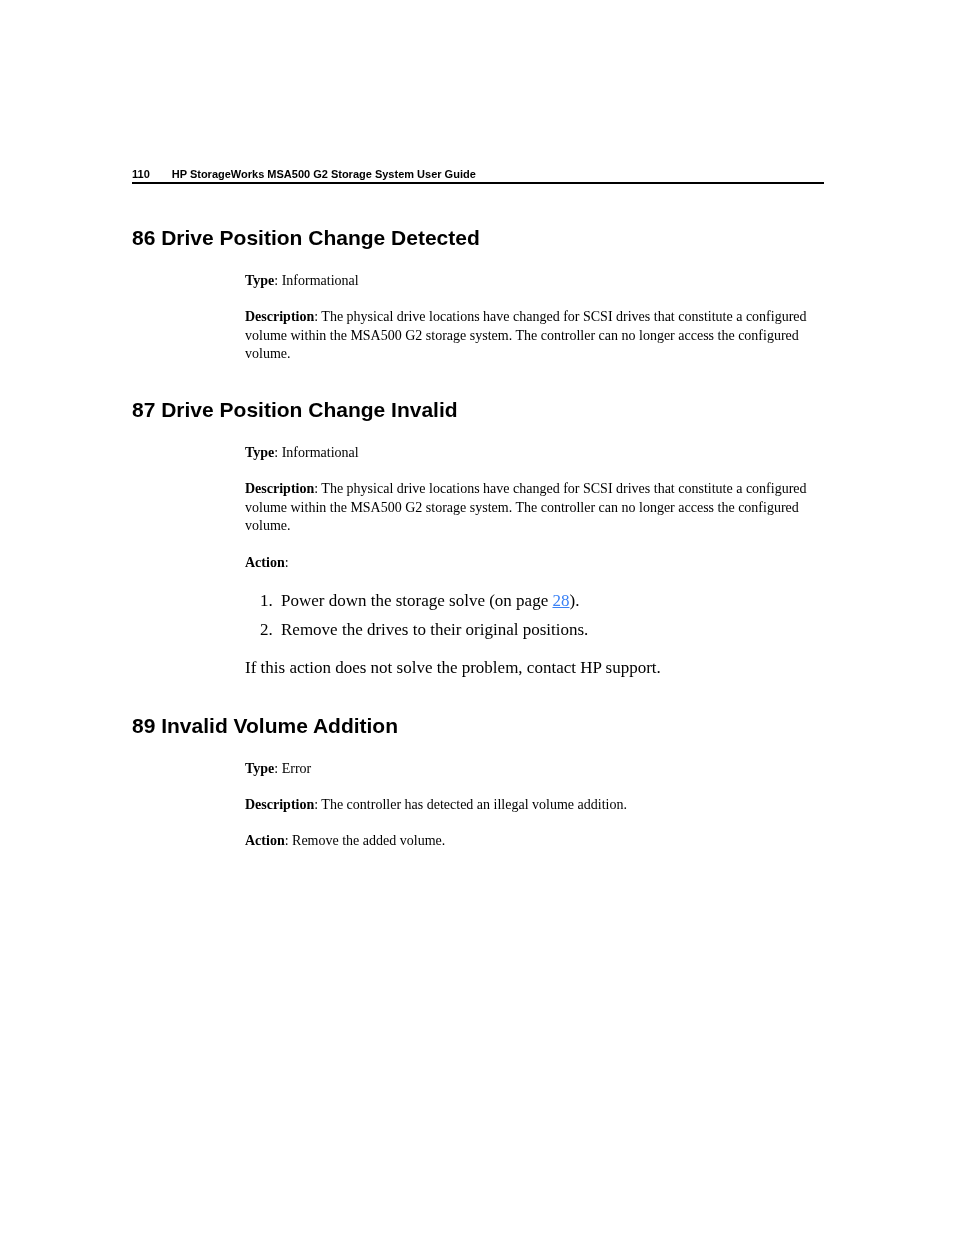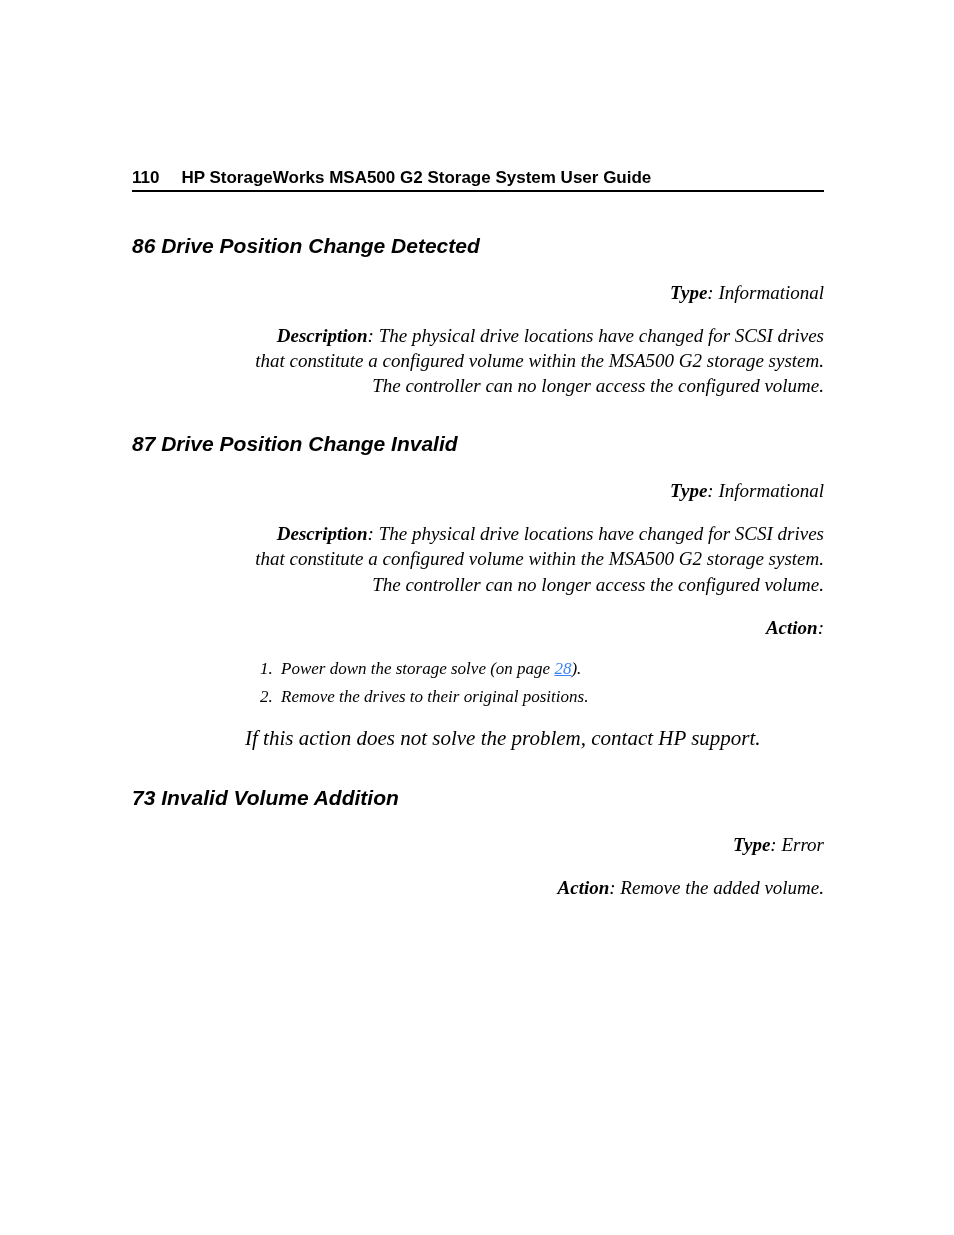--- a/index.html
+++ b/index.html
@@ -15,48 +15,47 @@
     padding: 168px 130px 0 132px;
   }
   .running-head {
     display: flex;
     align-items: baseline;
     border-bottom: 2px solid #000;
     padding-bottom: 2px;
     margin-bottom: 42px;
     font-family: Arial, Helvetica, sans-serif;
     font-weight: 700;
-    font-size: 17px;
+    font-size: 11px;
   }
   .running-head .pagenum { margin-right: 22px; }
-  .section { margin-bottom: 34px; font-style: italic; }
+  .section { margin-bottom: 34px; }
   .section h2 {
     font-family: Arial, Helvetica, sans-serif;
     font-weight: 700;
     font-size: 21px;
     margin-bottom: 22px;
   }
   .body-block { margin-left: 113px; }
   .para {
-    font-size: 19px;
+    font-size: 14px;
     line-height: 1.32;
     margin-bottom: 18px;
-    text-align: right;
   }
   .label { font-weight: 700; }
   ol.steps {
     list-style: decimal;
     margin: 0 0 16px 0;
     padding-left: 32px;
     font-size: 17px;
     line-height: 1.32;
   }
   ol.steps li { padding-left: 4px; margin-bottom: 6px; }
   a.pagelink { color: #3b82f6; text-decoration: underline; }
-  .afternote { font-size: 21px; line-height: 1.32; margin-bottom: 18px; }
+  .afternote { font-size: 17px; line-height: 1.32; margin-bottom: 18px; }
 </style>
 </head>
 <body>
 
 <div class="page">
 
   <div class="running-head">
     <span class="pagenum">110</span>
     <span>HP StorageWorks MSA500 G2 Storage System User Guide</span>
   </div>
@@ -89,24 +88,27 @@
         <li>
           <span>Power down the storage solve (on page </span><a href="#" class="pagelink">28</a><span>).</span>
         </li>
         <li>Remove the drives to their original positions.</li>
       </ol>
       <p class="afternote">If this action does not solve the problem, contact HP support.</p>
     </div>
   </div>
 
   <div class="section">
-    <h2>73 Invalid Volume Addition</h2>
+    <h2>89 Invalid Volume Addition</h2>
     <div class="body-block">
       <p class="para">
         <span class="label">Type</span><span>: Error</span>
+      </p>
+      <p class="para">
+        <span class="label">Description</span><span>: The controller has detected an illegal volume addition.</span>
       </p>
       <p class="para">
         <span class="label">Action</span><span>: Remove the added volume.</span>
       </p>
     </div>
   </div>
 
 </div>
 
 </body></html>

